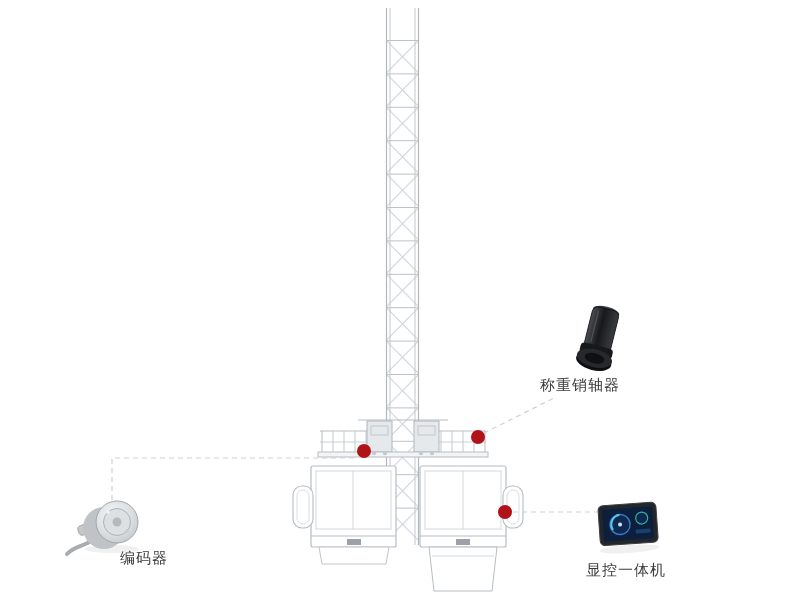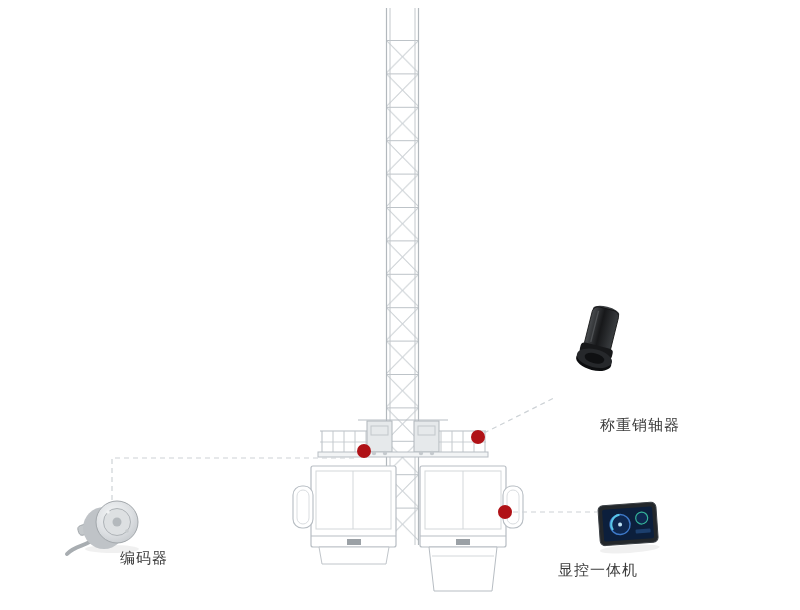--- a/index.html
+++ b/index.html
@@ -6,23 +6,23 @@
   body{
     width:800px;height:610px;background:#ffffff;overflow:hidden;
     font-family:"DejaVu Sans","Liberation Sans",sans-serif;
   }
   .stage{position:relative;width:800px;height:610px;background:#ffffff;}
   .stage svg{position:absolute;left:0;top:0;}
   .label{
     position:absolute;font-size:15px;color:#3b3b3b;
     letter-spacing:1px;white-space:nowrap;line-height:1;
   }
-  #label-sensor{left:600px;top:378px;margin-top:40px;}
+  #label-sensor{left:540px;top:378px;}
   #label-encoder{left:77px;top:551px;margin-left:43px;}
-  #label-display{left:558px;top:563px;}
+  #label-display{left:586px;top:563px;}
 </style>
 </head>
 <body>
 
 <div class="stage">
 
   <svg width="800" height="610" viewBox="0 0 800 610">
     <defs>
       <pattern id="lattice" x="386" y="40" width="33" height="33.4" patternUnits="userSpaceOnUse">
         <line x1="0" y1="0.5" x2="33" y2="0.5" stroke="#bcc2c7" stroke-width="1"></line>

